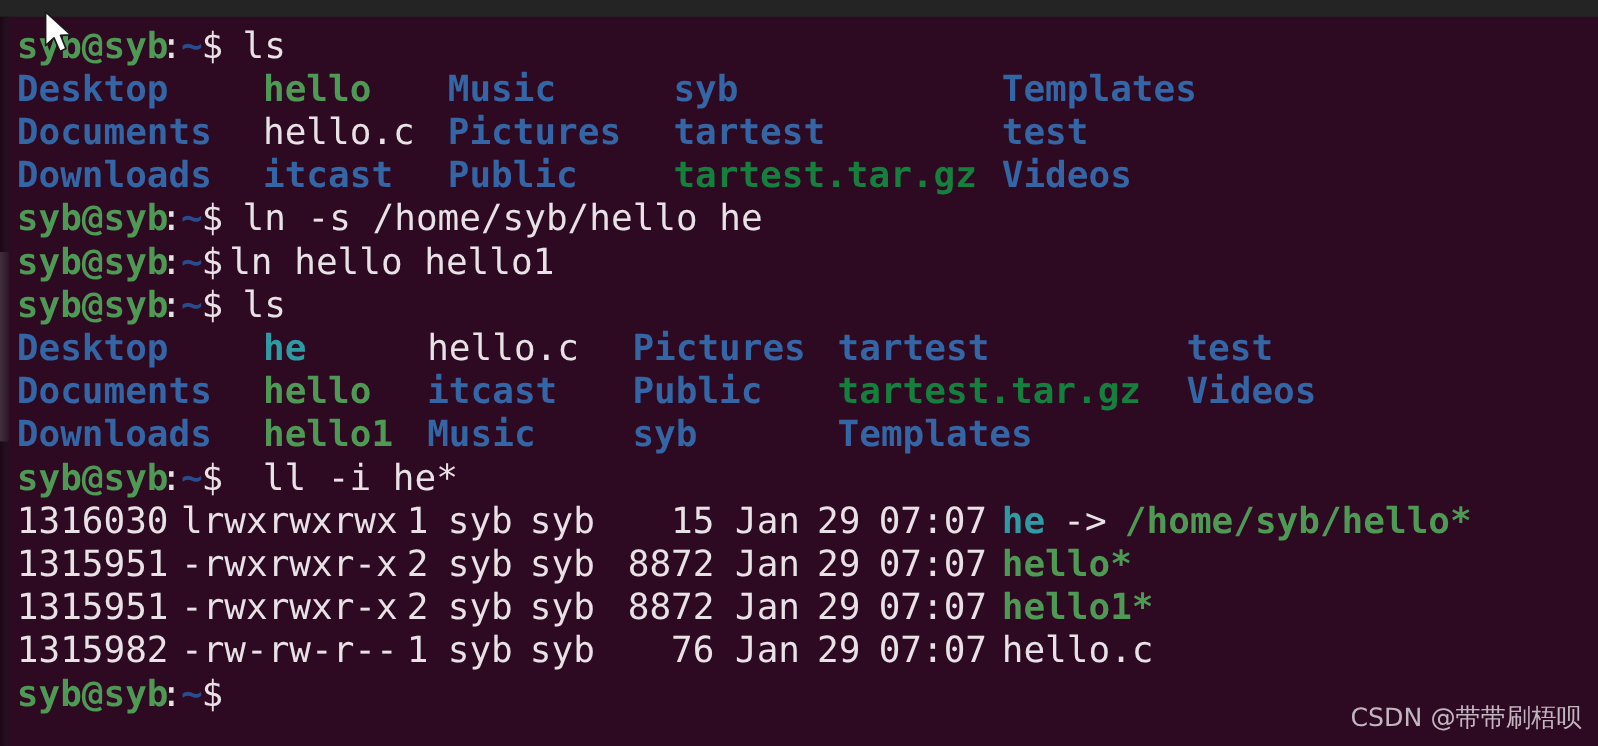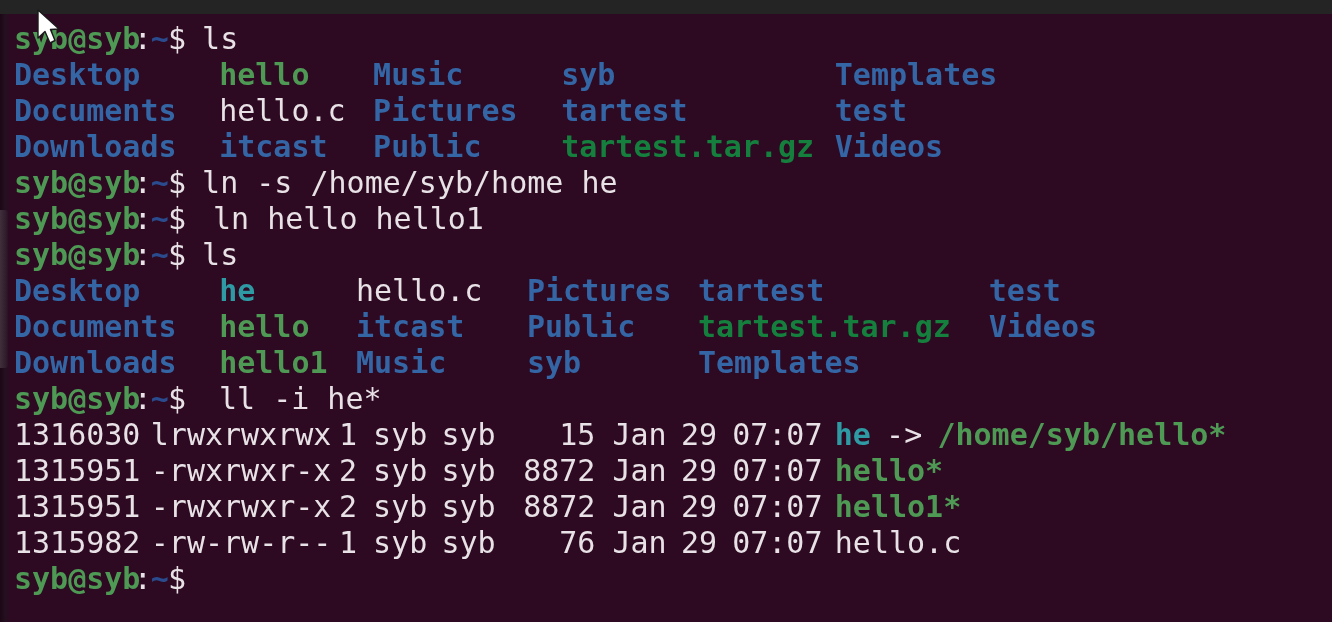--- a/index.html
+++ b/index.html
@@ -104,31 +104,32 @@
 
   <div id="leftstrip">
     <div id="scrollthumb"></div>
   </div>
 
   <div id="term">
       <div class="line" style="top: 7px;"><span class="cell c-green" style="left: 14px;">syb@syb</span><span class="cell c-white" style="left: 133.7px;">:</span><span class="cell c-dblue" style="left: 150.8px;">~</span><span class="cell c-white" style="left: 167.9px;">$</span><span class="cell c-white" style="left: 202.1px;">ls</span></div>
       <div class="line" style="top: 43px;"><span class="cell c-blue" style="left: 14px;">Desktop</span><span class="cell c-green" style="left: 219.2px;">hello</span><span class="cell c-blue" style="left: 373.1px;">Music</span><span class="cell c-blue" style="left: 561.2px;">syb</span><span class="cell c-blue" style="left: 834.8px;">Templates</span></div>
       <div class="line" style="top: 79px;"><span class="cell c-blue" style="left: 14px;">Documents</span><span class="cell c-white" style="left: 219.2px;">hello.c</span><span class="cell c-blue" style="left: 373.1px;">Pictures</span><span class="cell c-blue" style="left: 561.2px;">tartest</span><span class="cell c-blue" style="left: 834.8px;">test</span></div>
       <div class="line" style="top: 115px;"><span class="cell c-blue" style="left: 14px;">Downloads</span><span class="cell c-blue" style="left: 219.2px;">itcast</span><span class="cell c-blue" style="left: 373.1px;">Public</span><span class="cell c-red" style="left: 561.2px;">tartest.tar.gz</span><span class="cell c-blue" style="left: 834.8px;">Videos</span></div>
-      <div class="line" style="top: 151px;"><span class="cell c-green" style="left: 14px;">syb@syb</span><span class="cell c-white" style="left: 133.7px;">:</span><span class="cell c-dblue" style="left: 150.8px;">~</span><span class="cell c-white" style="left: 167.9px;">$</span><span class="cell c-white" style="left: 202.1px;">ln -s /home/syb/home he</span></div>
-      <div class="line" style="top: 187px;"><span class="cell c-green" style="left: 14px;">syb@syb</span><span class="cell c-white" style="left: 133.7px;">:</span><span class="cell c-dblue" style="left: 150.8px;">~</span><span class="cell c-white" style="left: 167.9px;">$</span><span class="cell c-white" style="left: 213px;">ln hello hello1</span></div>
+      <div class="line" style="top: 151px;"><span class="cell c-green" style="left: 14px;">syb@syb</span><span class="cell c-white" style="left: 133.7px;">:</span><span class="cell c-dblue" style="left: 150.8px;">~</span><span class="cell c-white" style="left: 167.9px;">$</span><span class="cell c-white" style="left: 202.1px;">ln -s /home/syb/hello he</span></div>
+      <div class="line" style="top: 187px;"><span class="cell c-green" style="left: 14px;">syb@syb</span><span class="cell c-white" style="left: 133.7px;">:</span><span class="cell c-dblue" style="left: 150.8px;">~</span><span class="cell c-white" style="left: 167.9px;">$</span><span class="cell c-white" style="left: 191px;">ln hello hello1</span></div>
       <div class="line" style="top: 223px;"><span class="cell c-green" style="left: 14px;">syb@syb</span><span class="cell c-white" style="left: 133.7px;">:</span><span class="cell c-dblue" style="left: 150.8px;">~</span><span class="cell c-white" style="left: 167.9px;">$</span><span class="cell c-white" style="left: 202.1px;">ls</span></div>
       <div class="line" style="top: 259px;"><span class="cell c-blue" style="left: 14px;">Desktop</span><span class="cell c-cyan" style="left: 219.2px;">he</span><span class="cell c-white" style="left: 356px;">hello.c</span><span class="cell c-blue" style="left: 527px;">Pictures</span><span class="cell c-blue" style="left: 698px;">tartest</span><span class="cell c-blue" style="left: 988.7px;">test</span></div>
       <div class="line" style="top: 295px;"><span class="cell c-blue" style="left: 14px;">Documents</span><span class="cell c-green" style="left: 219.2px;">hello</span><span class="cell c-blue" style="left: 356px;">itcast</span><span class="cell c-blue" style="left: 527px;">Public</span><span class="cell c-red" style="left: 698px;">tartest.tar.gz</span><span class="cell c-blue" style="left: 988.7px;">Videos</span></div>
       <div class="line" style="top: 331px;"><span class="cell c-blue" style="left: 14px;">Downloads</span><span class="cell c-green" style="left: 219.2px;">hello1</span><span class="cell c-blue" style="left: 356px;">Music</span><span class="cell c-blue" style="left: 527px;">syb</span><span class="cell c-blue" style="left: 698px;">Templates</span></div>
       <div class="line" style="top: 367px;"><span class="cell c-green" style="left: 14px;">syb@syb</span><span class="cell c-white" style="left: 133.7px;">:</span><span class="cell c-dblue" style="left: 150.8px;">~</span><span class="cell c-white" style="left: 167.9px;">$</span><span class="cell c-white" style="left: 219px;">ll -i he*</span></div>
       <div class="line" style="top: 403px;"><span class="cell c-white" style="left: 14px;">1316030</span><span class="cell c-white" style="left: 150.8px;">lrwxrwxrwx</span><span class="cell c-white" style="left: 338.9px;">1</span><span class="cell c-white" style="left: 373.1px;">syb</span><span class="cell c-white" style="left: 441.5px;">syb</span><span class="cell c-white" style="left: 509.9px; width: 85.5px; text-align: right;">15</span><span class="cell c-white" style="left: 612.5px;">Jan</span><span class="cell c-white" style="left: 680.9px;">29</span><span class="cell c-white" style="left: 732.2px;">07:07</span><span class="cell c-cyan" style="left: 834.8px;">he</span><span class="cell c-white" style="left: 886.1px;">-&gt;</span><span class="cell c-green" style="left: 937.4px;">/home/syb/hello*</span></div>
       <div class="line" style="top: 439px;"><span class="cell c-white" style="left: 14px;">1315951</span><span class="cell c-white" style="left: 150.8px;">-rwxrwxr-x</span><span class="cell c-white" style="left: 338.9px;">2</span><span class="cell c-white" style="left: 373.1px;">syb</span><span class="cell c-white" style="left: 441.5px;">syb</span><span class="cell c-white" style="left: 509.9px; width: 85.5px; text-align: right;">8872</span><span class="cell c-white" style="left: 612.5px;">Jan</span><span class="cell c-white" style="left: 680.9px;">29</span><span class="cell c-white" style="left: 732.2px;">07:07</span><span class="cell c-green" style="left: 834.8px;">hello*</span></div>
       <div class="line" style="top: 475px;"><span class="cell c-white" style="left: 14px;">1315951</span><span class="cell c-white" style="left: 150.8px;">-rwxrwxr-x</span><span class="cell c-white" style="left: 338.9px;">2</span><span class="cell c-white" style="left: 373.1px;">syb</span><span class="cell c-white" style="left: 441.5px;">syb</span><span class="cell c-white" style="left: 509.9px; width: 85.5px; text-align: right;">8872</span><span class="cell c-white" style="left: 612.5px;">Jan</span><span class="cell c-white" style="left: 680.9px;">29</span><span class="cell c-white" style="left: 732.2px;">07:07</span><span class="cell c-green" style="left: 834.8px;">hello1*</span></div>
       <div class="line" style="top: 511px;"><span class="cell c-white" style="left: 14px;">1315982</span><span class="cell c-white" style="left: 150.8px;">-rw-rw-r--</span><span class="cell c-white" style="left: 338.9px;">1</span><span class="cell c-white" style="left: 373.1px;">syb</span><span class="cell c-white" style="left: 441.5px;">syb</span><span class="cell c-white" style="left: 509.9px; width: 85.5px; text-align: right;">76</span><span class="cell c-white" style="left: 612.5px;">Jan</span><span class="cell c-white" style="left: 680.9px;">29</span><span class="cell c-white" style="left: 732.2px;">07:07</span><span class="cell c-white" style="left: 834.8px;">hello.c</span></div>
       <div class="line" style="top: 547px;"><span class="cell c-green" style="left: 14px;">syb@syb</span><span class="cell c-white" style="left: 133.7px;">:</span><span class="cell c-dblue" style="left: 150.8px;">~</span><span class="cell c-white" style="left: 167.9px;">$</span></div>
     </div>
 
   <svg id="cursor" viewBox="0 0 26 40">
     <polygon points="2,2 2,30 9,23.5 14,35 19,32.5 14.5,21.5 23,21" fill="#ffffff" stroke="#1a1a1a" stroke-width="1.4" stroke-linejoin="round"></polygon>
   </svg>
 
+  <div id="watermark">CSDN @带带刷梧呗</div>
 </div>
 
 </body></html>

